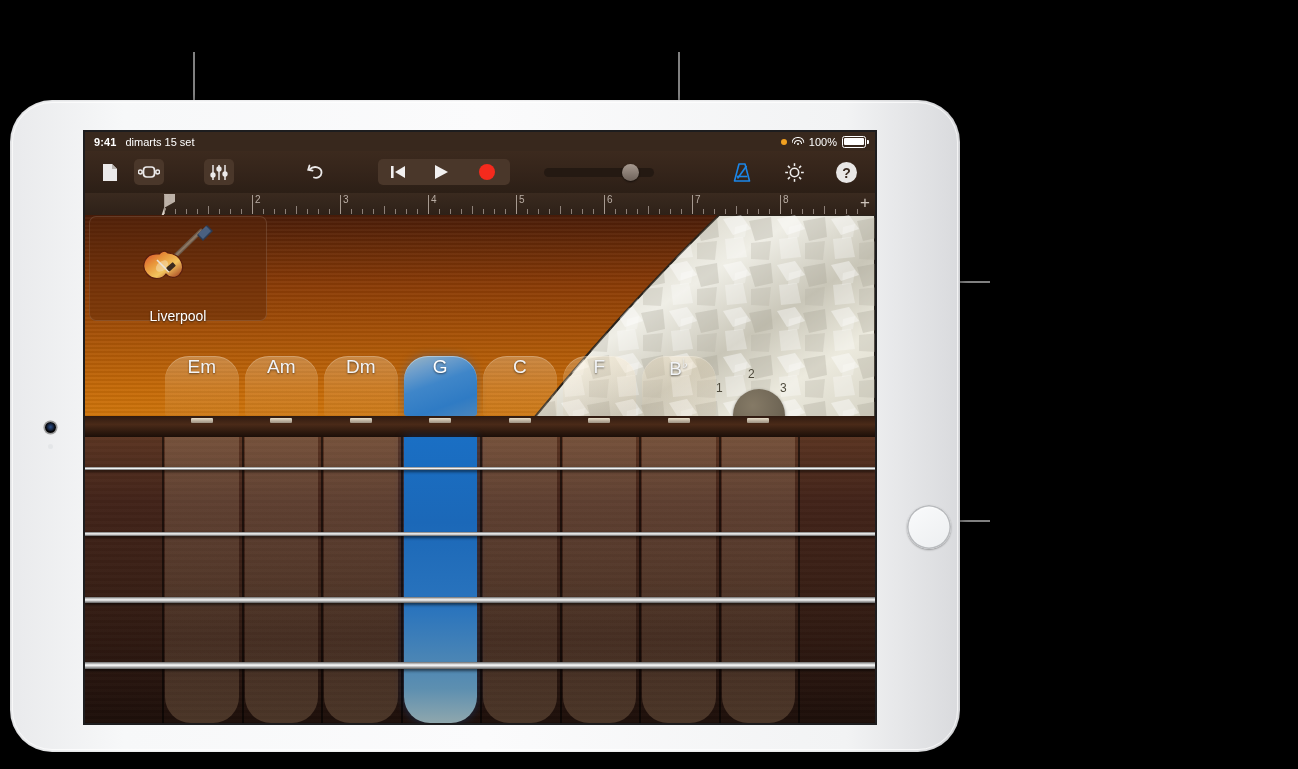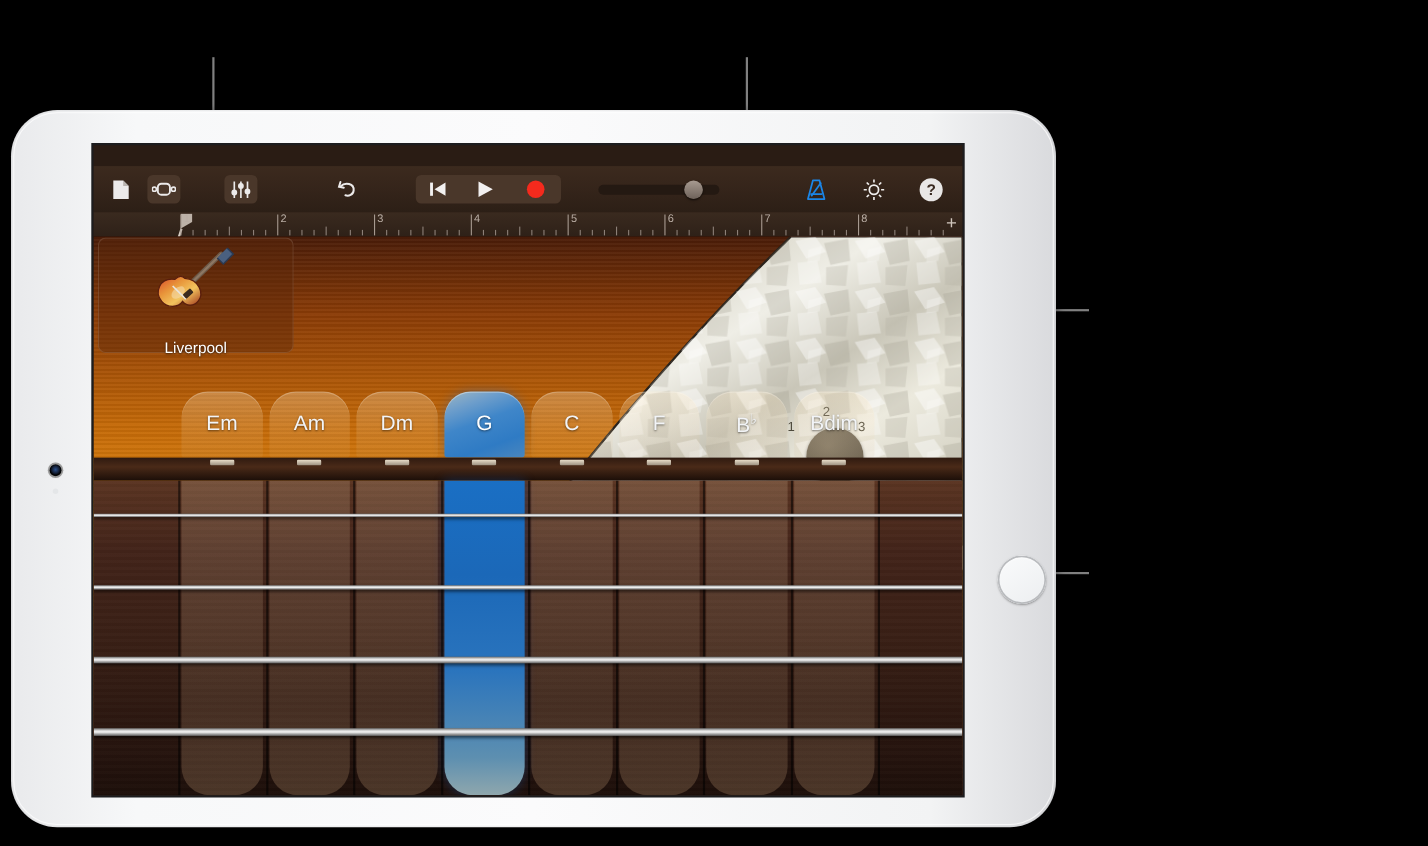--- a/index.html
+++ b/index.html
@@ -151,21 +151,21 @@
   .chordcol .body{position:absolute;left:0;top:0;width:100%;height:100%;
         background:linear-gradient(180deg,rgba(255,225,185,.17) 0%,rgba(255,215,170,.11) 70%,rgba(255,205,155,.20) 100%);
         border-radius:0 0 26px 26px;}
   .chordcol.active .body{background:linear-gradient(180deg,#1a6fc4 0%,#1b68b8 30%,#2a74bd 60%,#5d8fb0 88%,#8fa7ad 100%);
         box-shadow:0 0 10px rgba(20,80,160,.45);}
   .divider{position:absolute;top:0;width:2px;height:100%;background:rgba(0,0,0,.55);}
 
   
   #chordstrip{position:absolute;left:0;top:141px;width:100%;height:62px;}
   .chordbtn{position:absolute;top:0;height:60px;border-radius:24px 24px 3px 3px;
-        display:flex;align-items:center;justify-content:center;cursor:pointer;
+        display:flex;align-items:flex-start;justify-content:center;cursor:pointer;
         background:linear-gradient(180deg,rgba(255,235,200,.30),rgba(245,220,180,.16) 55%,rgba(200,170,130,.10));
         box-shadow:inset 0 1px 0 rgba(255,255,255,.22);}
   .chordbtn span{color:#f2f4f7;font-size:19px;text-shadow:0 1px 2px rgba(0,0,0,.55);}
   .chordbtn.active{background:linear-gradient(160deg,#9fb7c2 0%,#6e9ecb 22%,#3f86c9 45%,#2f7bc4 75%,#4a86bd 100%);
         box-shadow:inset 0 1px 0 rgba(255,255,255,.35),0 0 10px rgba(30,100,190,.4);}
   .chordbtn.active span{color:#ffffff;}
   .chordbtn sup{font-size:13px;vertical-align:super;}
 
   
   #bridge{position:absolute;left:0;top:201px;width:100%;height:21px;
@@ -183,20 +183,36 @@
 <div class="callout" id="cl-right-2"></div>
 
 <div id="ipad">
   <div id="ipad-inner-edge"></div>
   <div id="camera"></div>
   <div id="camera-dot"></div>
   <div id="home"></div>
 
   <div id="screen">
 
+    <div id="statusbar">
+      <div id="sb-time">9:41</div>
+      <div id="sb-date">dimarts 15 set</div>
+      <div id="sb-right">
+        <div id="sb-orange"></div>
+        <div class="wifi">
+            <i></i>
+            <i></i>
+            <i></i>
+          </div>
+        <div style="font-size:11px;">100%</div>
+        <div id="sb-batt">
+            <i></i>
+          </div>
+      </div>
+    </div>
 
     <div id="toolbar">
       <div id="tb-left">
         <div class="tb-btn">
           <svg width="16" height="19" viewBox="0 0 16 19">
               <path d="M1 1h9l5 5v12H1z" fill="#eceaea"></path>
               <path d="M10 1v5h5" fill="#b9b4b0"></path>
             </svg>
         </div>
         <div class="tb-btn framed">
@@ -446,23 +462,20 @@
           </div>
           <div class="chordbtn" style="left: 398px; width: 73.5px;">
             <span>C</span>
           </div>
           <div class="chordbtn" style="left: 477.5px; width: 73.5px;">
             <span>F</span>
           </div>
           <div class="chordbtn" style="left: 557px; width: 73.5px;">
             <span>B<sup>♭</sup></span>
           </div>
-          <div class="chordbtn" style="left: 636.5px; width: 73.5px;">
-            <span>Bdim</span>
-          </div>
         </div>
 
       <div id="bridge">
           <div class="saddle" style="left: 105.75px;"></div>
           <div class="saddle" style="left: 185.25px;"></div>
           <div class="saddle" style="left: 264.75px;"></div>
           <div class="saddle" style="left: 344.25px;"></div>
           <div class="saddle" style="left: 423.75px;"></div>
           <div class="saddle" style="left: 503.25px;"></div>
           <div class="saddle" style="left: 582.75px;"></div>

